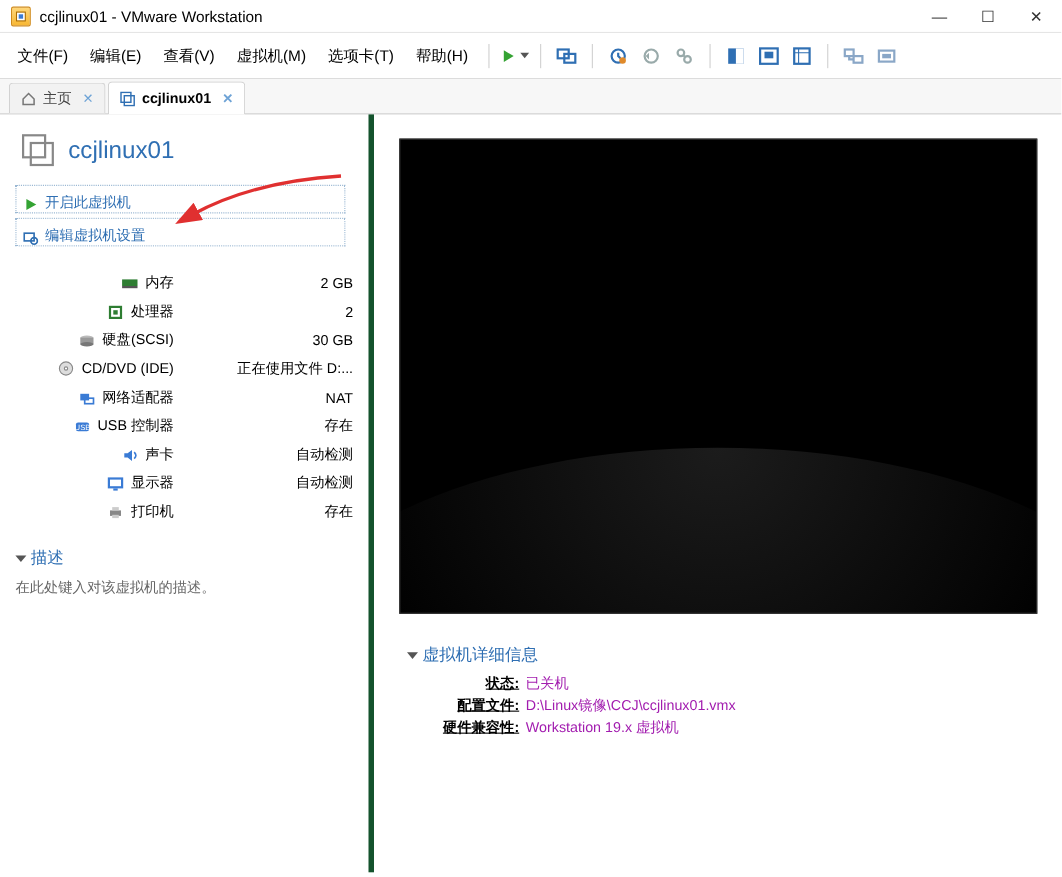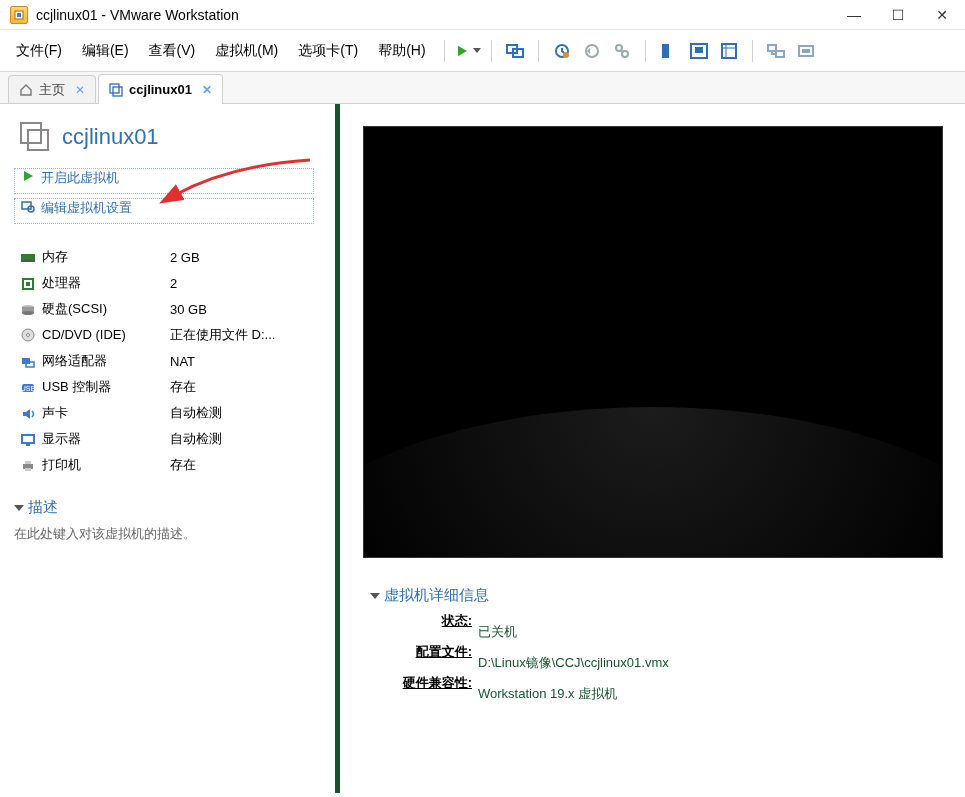--- a/index.html
+++ b/index.html
@@ -31,44 +31,44 @@
 
   
   .main { display:flex; height:calc(797px - 34px - 42px - 32px); }
   .leftpane { width:335px; padding:12px 8px 8px 14px; overflow:hidden;}
   .rightpane { flex:1; border-left:5px solid #14532d; display:flex; flex-direction:column; padding:10px 10px 0 10px; overflow:hidden;}
 
   .vmheader { display:flex; align-items:center; gap:10px; margin-bottom:14px; margin-top:4px; padding-left:4px;}
   .vmheader .vmicon { width:34px;height:34px; }
   .vmheader .vmname { font-size:22px; color:#2f6fb3; }
 
-  .linkbox { border:1px dotted #9bb8d3; height:26px; display:flex; align-items:flex-start; gap:6px; padding:0 6px; margin-bottom:4px; color:#2f6fb3; font-size:13px; width:300px;}
+  .linkbox { border:1px dotted #9bb8d3; height:26px; display:flex; align-items:flex-end; gap:6px; padding:0 6px; margin-bottom:4px; color:#2f6fb3; font-size:13px; width:300px;}
   .linkbox svg{width:14px;height:14px;}
 
   .section { margin-top:20px; }
   .secthdr { display:flex; align-items:center; gap:6px; color:#2f6fb3; font-size:15px; margin-bottom:8px;}
   .secthdr .tri { width:0;height:0;border-top:5px solid transparent;border-bottom:5px solid transparent;border-left:6px solid #555; transform:rotate(90deg); margin-left:2px;}
 
-  table.dev { border-collapse:collapse; width:100%; }
+  table.dev { border-collapse:collapse; width:100%;text-align:right; }
   table.dev td { padding:4px 6px; font-size:13px; color:#000; white-space:nowrap; vertical-align:middle;}
   table.dev td:first-child { width:150px; }
   .dicon { width:16px;height:16px; margin-right:6px; vertical-align:middle; display:inline-flex;align-items:center;justify-content:center;}
   .dicon svg{width:16px;height:16px;}
 
   .desc-placeholder{ color:#666; font-size:13px; }
 
   
   .screen { flex:0 0 auto; align-self:center; width:580px; height:432px; background:#000; border:1px solid #333; margin-top:12px; position:relative; overflow:hidden;}
   .screen::after{content:"";position:absolute;left:-20%;right:-20%;bottom:-55%;height:90%;background:radial-gradient(ellipse at top, rgba(80,80,80,0.35), rgba(0,0,0,0) 60%);border-top-left-radius:100% 100%;border-top-right-radius:100% 100%;}
 
   .details { margin-top:28px; padding-left:20px; }
   .details .secthdr{margin-bottom:6px;}
   .details .row { display:flex; font-size:13px; padding:1px 0 1px 24px;}
   .details .row .k { width:78px; text-align:right; font-weight:bold; margin-right:6px;text-decoration:underline;}
-  .details .row .v { color:#14532d;margin-top:11px;}
+  .details .row .v { color:#a21caf;}
 
   
   .arrow { position:absolute; left:150px; top:150px; pointer-events:none; }
 </style>
 </head>
 <body>
 
 <div class="titlebar">
   <span class="appicon">
     <svg viewBox="0 0 10 10">

